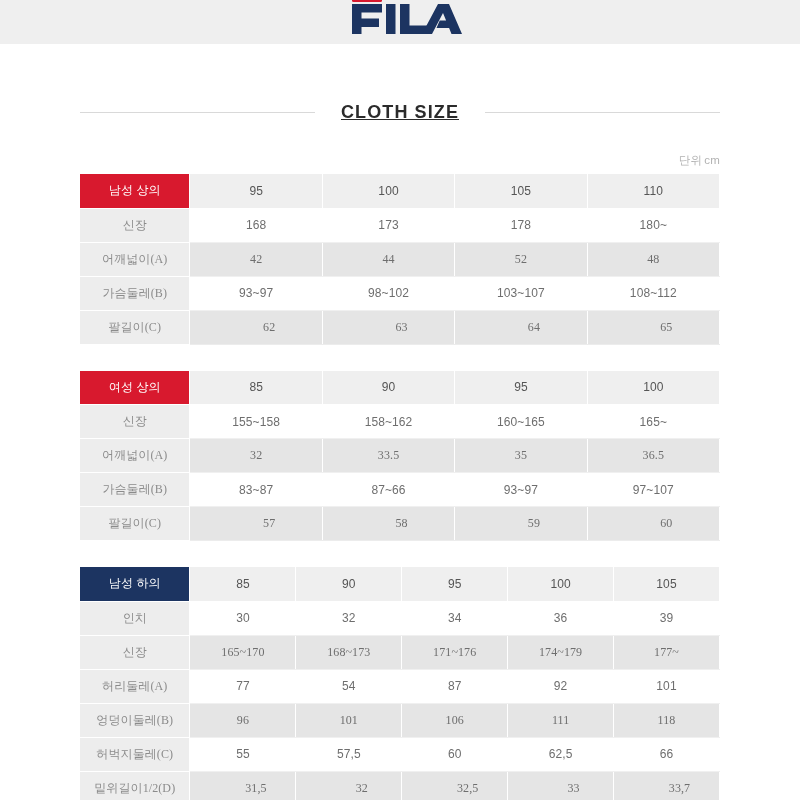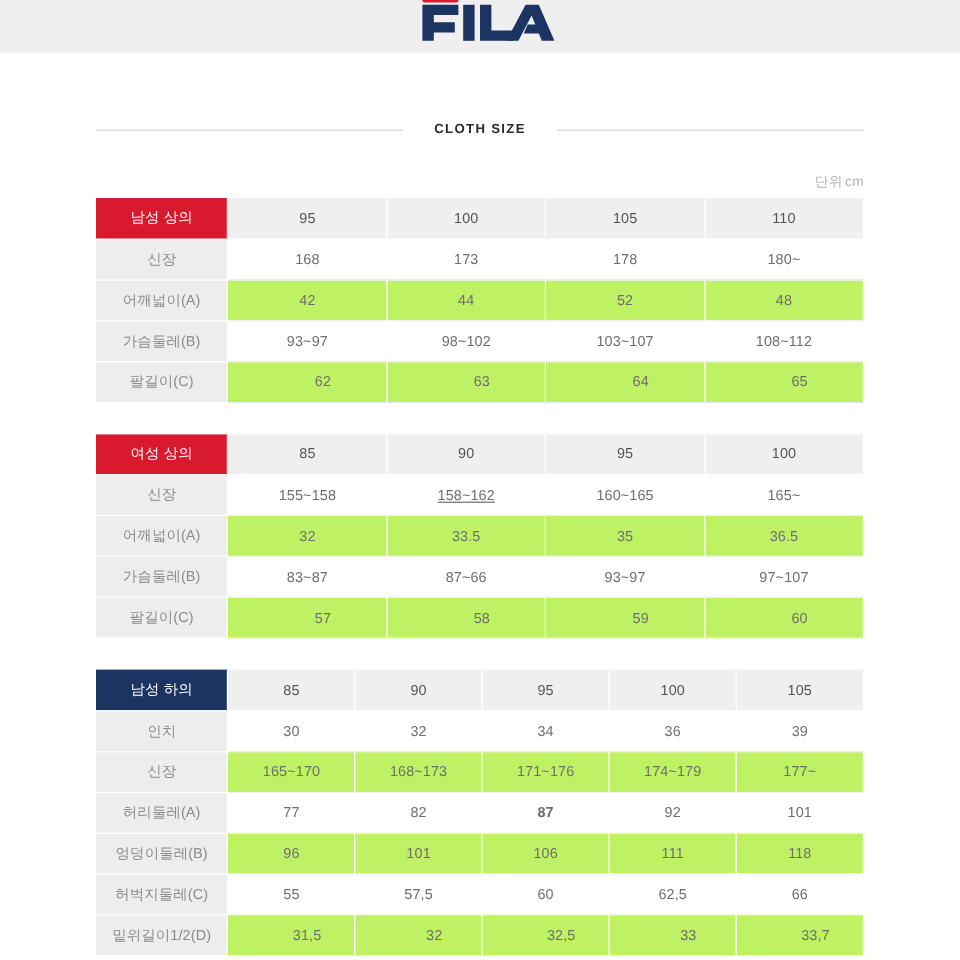--- a/index.html
+++ b/index.html
@@ -48,25 +48,26 @@
     margin: 58px 80px 0 80px;
   }
   .title-rule {
     flex: 1 1 auto;
     height: 1px;
     background: #d9d9d9;
   }
   .title-text {
     flex: 0 0 auto;
     padding: 0 26px;
-    font-size: 11px;
+    font-size: 18px;
     font-weight: 700;
     letter-spacing: 1.1px;
     color: #2b2b2b;
     white-space: nowrap;
+    text-decoration: underline;
   }
 
   
   .unit-note {
     margin: 30px 80px 6px 80px;
     text-align: right;
     font-size: 11.5px;
     color: #b2b2b2;
     letter-spacing: .2px;
   }
@@ -122,32 +123,33 @@
   
   .row-label {
     width: 120px;
     background: #ededed !important;
     color: #8b8b8b !important;
     font-size: 12px;
     border-left: none !important;
     border-right: 1px solid #ffffff !important;
     border-top: 1px solid #ffffff !important;
     border-bottom: 1px solid #ffffff !important;
+    font-family: Liberation Serif, serif;
   }
 
   
   .cell {
     background: #ffffff;
     color: #767676;
     border-left: 1px solid #f2f2f2;
     border-right: 1px solid #f2f2f2;
     border-top: none;
     border-bottom: 1px solid #f1f1f1;
   }
-  tr.alt .cell { background: #bef264; }
+  tr.alt .cell { background: #e5e5e5; font-family: Liberation Serif, serif; }
 
   .size-table tbody tr:last-child .cell { border-bottom: 1px solid #ececec; padding-left: 28px; }
 </style>
 </head>
 <body>
 
 <div class="brand-banner">
   <svg class="brand-logo" viewBox="0 0 124 56" xmlns="http://www.w3.org/2000/svg" aria-label="FILA">
 
     <rect x="14" y="7" width="30" height="9" rx="1.5" fill="#d8192e"></rect>
@@ -223,21 +225,21 @@
             <th class="size-head" style="width: 130px;">85</th>
             <th class="size-head" style="width: 130px;">90</th>
             <th class="size-head" style="width: 130px;">95</th>
             <th class="size-head" style="width: 130px;">100</th>
           </tr>
         </thead>
         <tbody>
           <tr>
             <td class="row-label">신장</td>
             <td class="cell" style="width: 130px;">155~158</td>
-            <td class="cell" style="width: 130px; text-decoration: underline;">158~162</td>
+            <td class="cell" style="width: 130px;">158~162</td>
             <td class="cell" style="width: 130px;">160~165</td>
             <td class="cell" style="width: 130px;">165~</td>
           </tr>
           <tr class="alt">
             <td class="row-label">어깨넓이(A)</td>
             <td class="cell" style="width: 130px;">32</td>
             <td class="cell" style="width: 130px;">33.5</td>
             <td class="cell" style="width: 130px;">35</td>
             <td class="cell" style="width: 130px;">36.5</td>
           </tr>
@@ -281,22 +283,22 @@
             <td class="row-label">신장</td>
             <td class="cell" style="width: 104px;">165~170</td>
             <td class="cell" style="width: 104px;">168~173</td>
             <td class="cell" style="width: 104px;">171~176</td>
             <td class="cell" style="width: 104px;">174~179</td>
             <td class="cell" style="width: 104px;">177~</td>
           </tr>
           <tr>
             <td class="row-label">허리둘레(A)</td>
             <td class="cell" style="width: 104px;">77</td>
-            <td class="cell" style="width: 104px;">82</td>
-            <td class="cell" style="width: 104px; font-weight: bold;">87</td>
+            <td class="cell" style="width: 104px;">54</td>
+            <td class="cell" style="width: 104px;">87</td>
             <td class="cell" style="width: 104px;">92</td>
             <td class="cell" style="width: 104px;">101</td>
           </tr>
           <tr class="alt">
             <td class="row-label">엉덩이둘레(B)</td>
             <td class="cell" style="width: 104px;">96</td>
             <td class="cell" style="width: 104px;">101</td>
             <td class="cell" style="width: 104px;">106</td>
             <td class="cell" style="width: 104px;">111</td>
             <td class="cell" style="width: 104px;">118</td>

